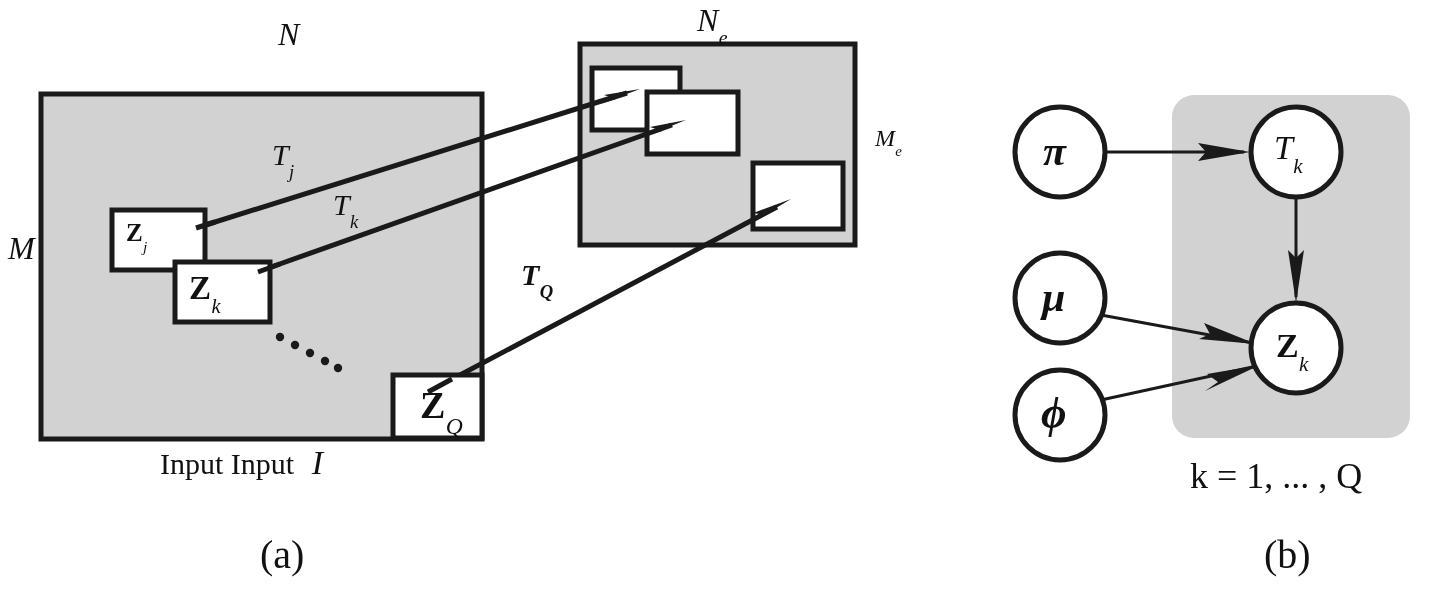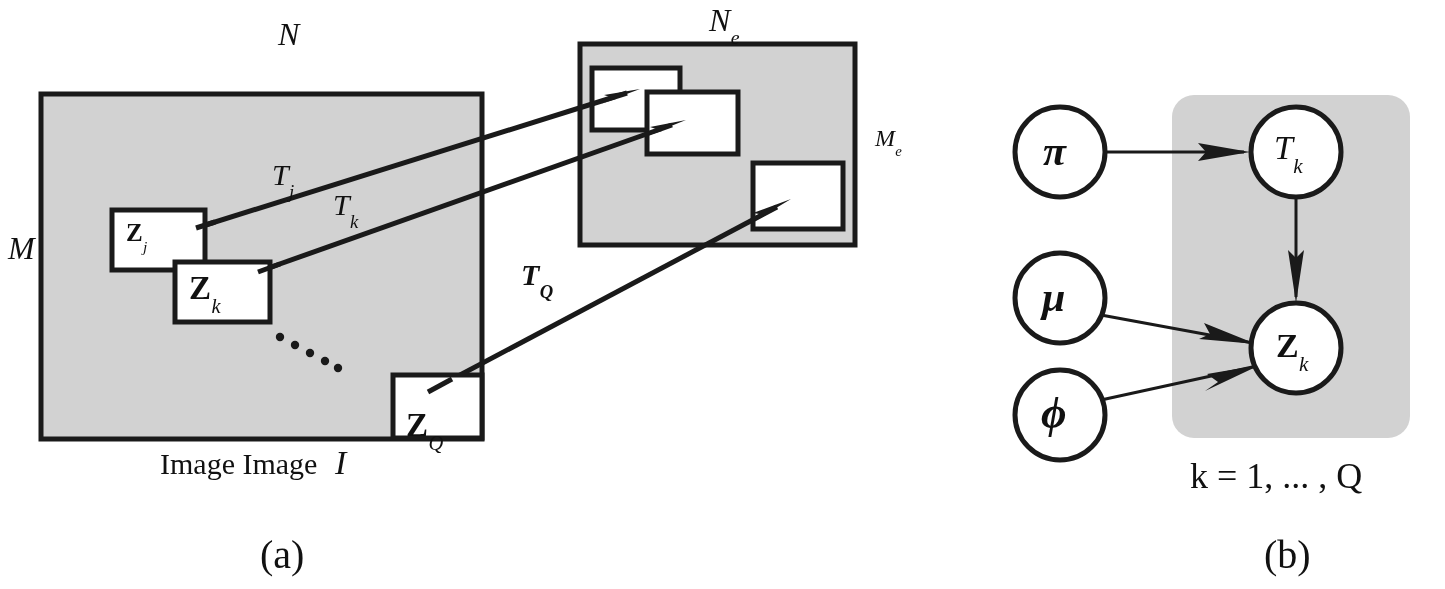--- a/index.html
+++ b/index.html
@@ -125,54 +125,54 @@
     <circle cx="1296" cy="152" r="45" fill="#ffffff" stroke="#1a1a1a" stroke-width="5"></circle>
     <circle cx="1060" cy="298" r="45" fill="#ffffff" stroke="#1a1a1a" stroke-width="5"></circle>
     <circle cx="1060" cy="415" r="45" fill="#ffffff" stroke="#1a1a1a" stroke-width="5"></circle>
     <circle cx="1296" cy="348" r="45" fill="#ffffff" stroke="#1a1a1a" stroke-width="5"></circle>
   </svg>
 
   <div class="lbl lbl-italic" style="left:278px; top:18px; font-size:32px;">N</div>
 
   <div class="lbl lbl-italic" style="left:8px; top:232px; font-size:32px;">M</div>
 
-  <div class="lbl" style="left:697px; top:4px; font-size:32px;margin-left:12px;">
+  <div class="lbl" style="left:697px; top:4px; font-size:32px;">
     <span class="lbl-italic">N</span><span class="sub">e</span>
   </div>
 
   <div class="lbl" style="left:875px; top:126px; font-size:24px;">
     <span class="lbl-italic">M</span><span class="sub">e</span>
   </div>
 
   <div class="lbl" style="left:126px; top:220px; font-size:25px;">
     <span class="lbl-bold">Z</span><span class="sub">j</span>
   </div>
 
   <div class="lbl" style="left:189px; top:272px; font-size:33px;">
     <span class="lbl-bold">Z</span><span class="sub">k</span>
   </div>
 
-  <div class="lbl" style="left:406px; top:386px; font-size:33px;margin-top:23px;">
+  <div class="lbl" style="left:420px; top:386px; font-size:38px;">
     <span class="lbl-bold">Z</span><span class="sub">Q</span>
   </div>
 
-  <div class="lbl" style="left:272px; top:140px; font-size:30px;margin-top:20px;">
+  <div class="lbl" style="left:272px; top:140px; font-size:30px;">
     <span class="lbl-italic">T</span><span class="sub">j</span>
   </div>
 
   <div class="lbl" style="left:333px; top:190px; font-size:30px;">
     <span class="lbl-italic">T</span><span class="sub">k</span>
   </div>
 
   <div class="lbl" style="left:521px; top:260px; font-size:30px;font-weight:bold;">
     <span class="lbl-italic">T</span><span class="sub">Q</span>
   </div>
 
   <div class="lbl" style="left:160px; top:446px; font-size:30px;">
-    <span>Image Image</span>
+    <span>Input Input</span>
     <span class="lbl-italic" style="margin-left:10px; font-size:34px;">I</span>
   </div>
 
 
   <div class="lbl lbl-italic lbl-bold" style="left:1043px; top:130px; font-size:42px;">π</div>
 
   <div class="lbl" style="left:1274px; top:131px; font-size:34px;">
     <span class="lbl-italic">T</span><span class="sub">k</span>
   </div>
 

